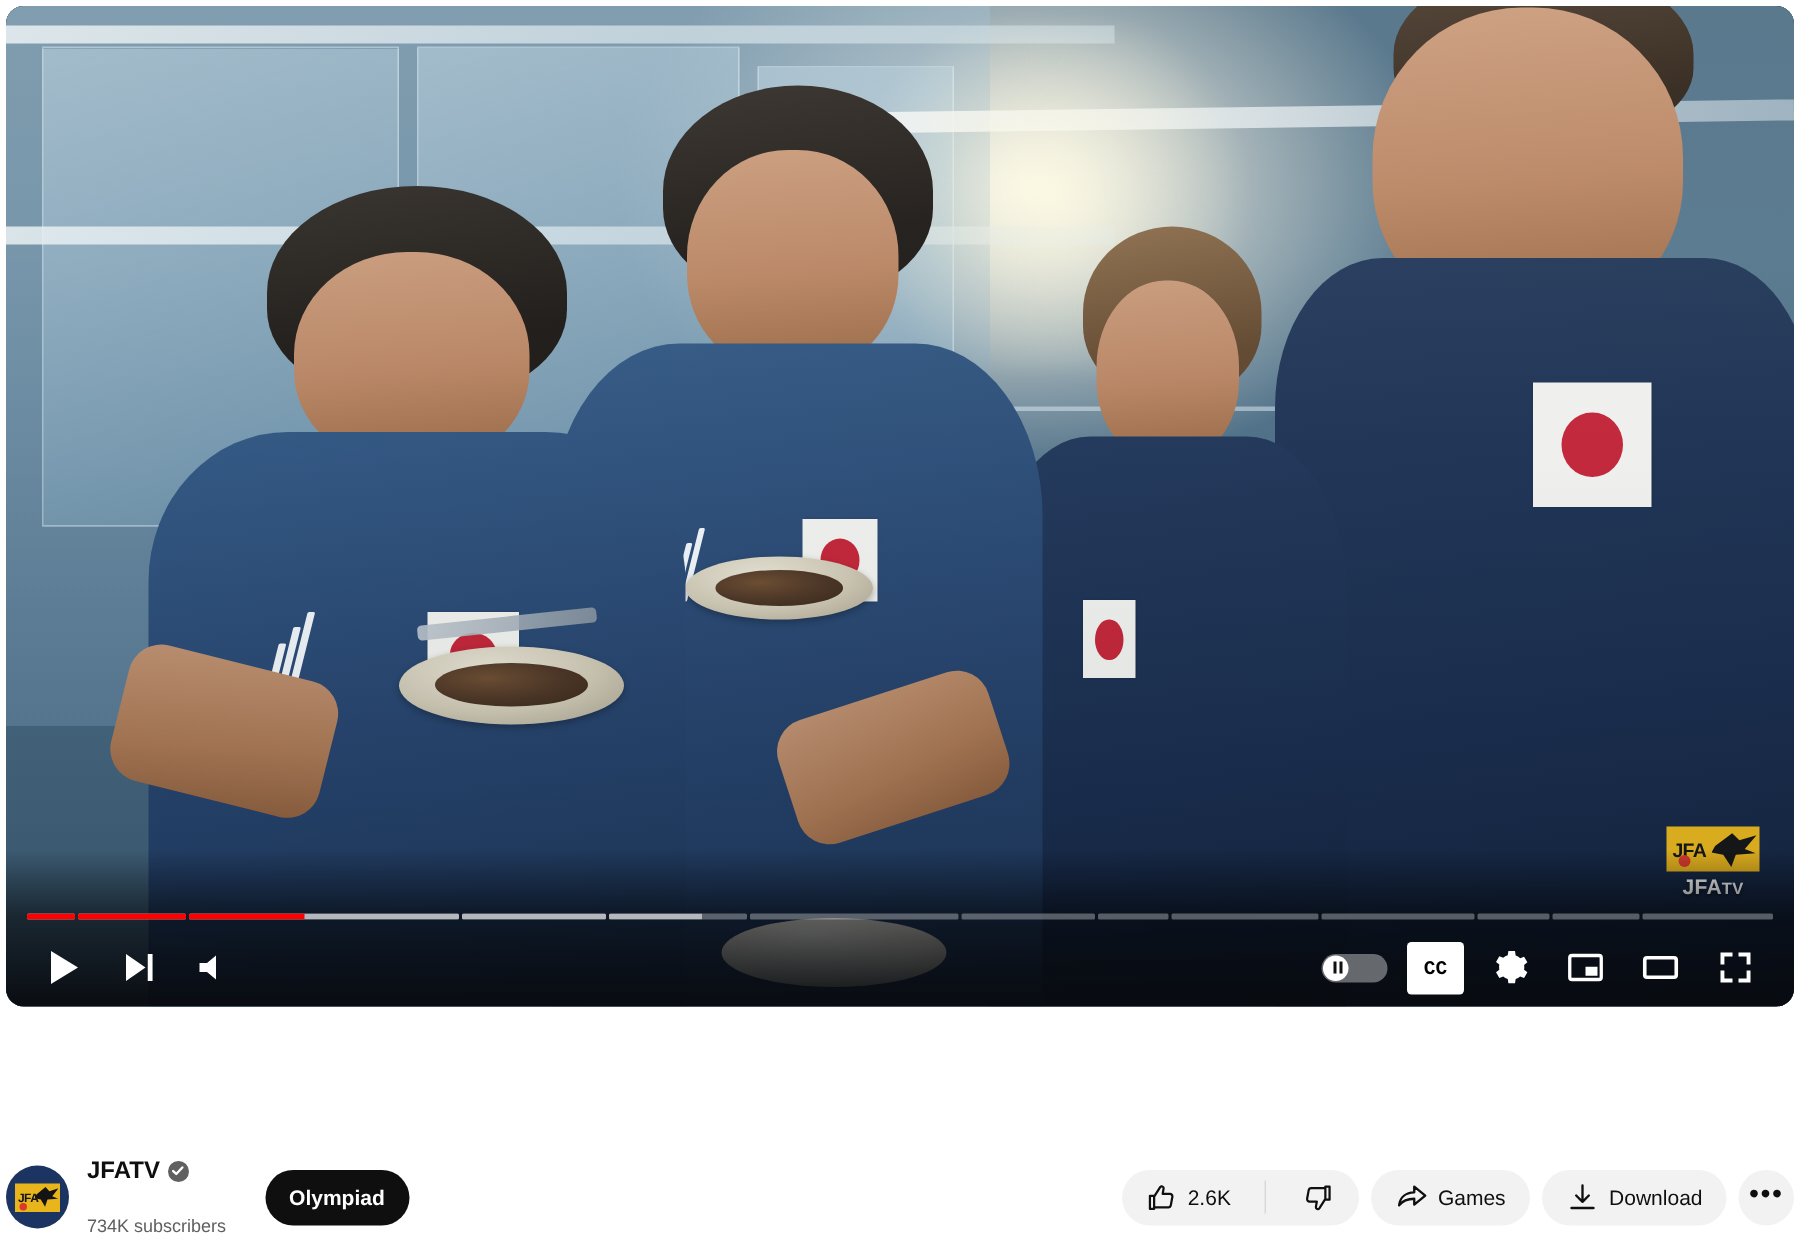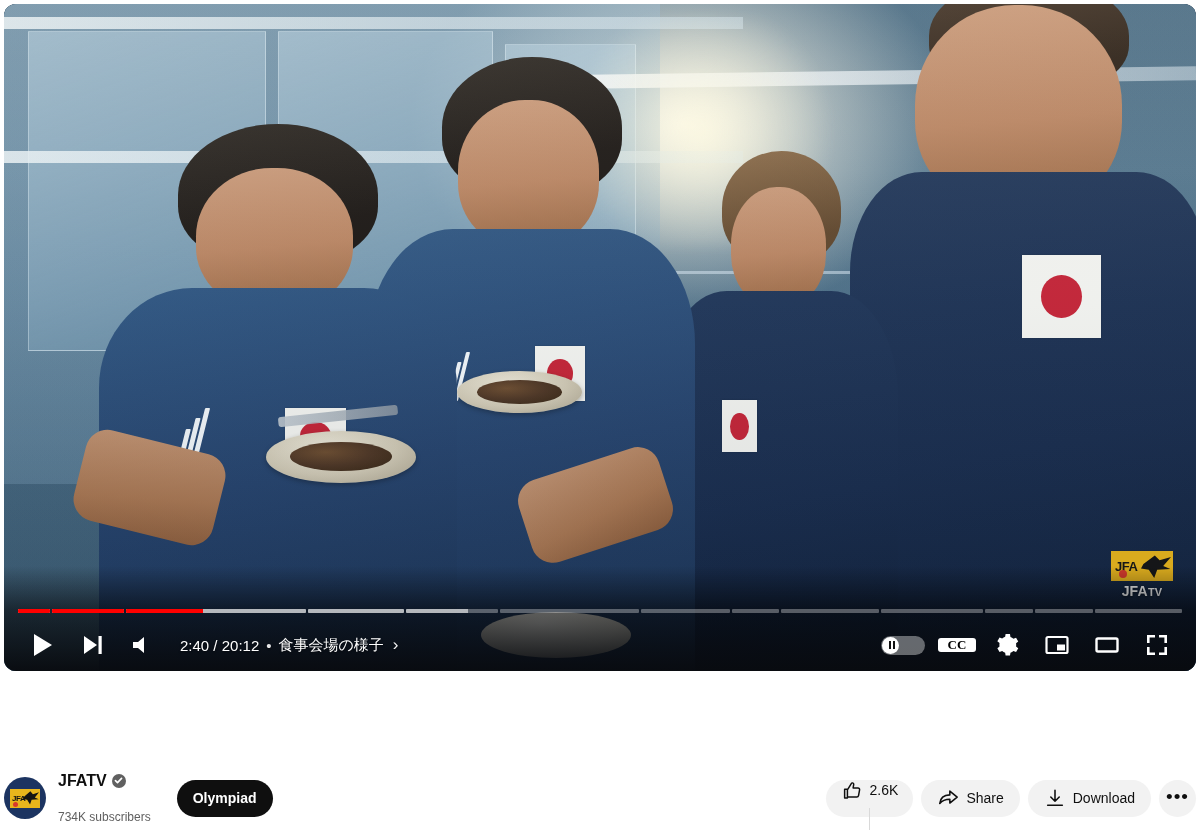--- a/index.html
+++ b/index.html
@@ -384,28 +384,28 @@
   }
   .toggle-knob i {
     display: block;
     width: 2px; height: 8px;
     background: #111;
     box-shadow: 4px 0 0 #111;
     margin-left: -2px;
   }
 
   .cc-btn {
-    width: 38px; height: 14px;
+    width: 38px; height: 35px;
     border-radius: 3px;
     background: #fff;
     color: #000;
     font-size: 13px; font-weight: 700;
     display: flex; align-items: center; justify-content: center;
     letter-spacing: 0px;
-    font-family: Liberation Serif, serif;
+    font-family: Liberation Mono, monospace;
   }
 
   
   .video-title {
     position: absolute;
     left: 4px; top: 686px;
     width: 1180px;
     font-size: 23px;
     font-weight: 700;
     line-height: 34px;
@@ -488,21 +488,21 @@
     border-radius: 19px;
     background: #f2f2f2;
     display: flex; align-items: center;
     padding: 0 16px;
     gap: 7px;
     cursor: pointer;
     border: none;
     font-size: 14px; font-weight: 500; color: #0f0f0f;
     white-space: nowrap;
   }
-  .pill.likebar { padding: 0; flex-direction: column; }
+  .pill.likebar { padding: 0; }
   .like-half {
     display: flex; align-items: center; gap: 7px;
     height: 100%;
     padding: 0 15px 0 16px;
     cursor: pointer;
   }
   .pill-divider {
     width: 1px; height: 22px; background: #d9d9d9;
     flex-shrink: 0;
   }
@@ -688,26 +688,20 @@
             <rect x="16.5" y="2" width="3.2" height="18" fill="#fff"></rect>
           </svg>
         </div>
 
         <div class="ctl-btn">
           <svg width="24" height="22" viewBox="0 0 24 22" aria-hidden="true">
             <path d="M2 8 H7 L13 3 V19 L7 14 H2 Z" fill="#fff"></path>
           </svg>
         </div>
 
-        <div class="time-chapter">
-          <span>2:40 / 20:12</span>
-          <span class="sep">•</span>
-          <span class="chap-name">食事会場の様子</span>
-          <span class="chev">›</span>
-        </div>
       </div>
 
       <div class="ctl-right">
 
         <div class="autoplay-toggle">
           <div class="toggle-track">
             <div class="toggle-knob">
                 <i></i>
               </div>
           </div>
@@ -784,21 +778,21 @@
           <svg width="21" height="21" viewBox="0 0 24 24" aria-hidden="true">
             <path fill="none" stroke="#0f0f0f" stroke-width="1.7" stroke-linejoin="round" d="M21 13.5h-3.2v-10H21zM17.8 12.8l-4.6 7.3c-.4.6-1.3.8-1.9.4-.5-.3-.8-.9-.7-1.5l.7-4.1H5.7c-1.1 0-2-1-1.8-2.1l1.2-6.6c.2-.9 1-1.6 1.9-1.6h10.8z"></path>
           </svg>
         </div>
       </div>
 
       <button class="pill">
         <svg width="22" height="22" viewBox="0 0 24 24" aria-hidden="true">
           <path fill="none" stroke="#0f0f0f" stroke-width="1.7" stroke-linecap="round" stroke-linejoin="round" d="M3 18c.6-6 5-9.2 11-9.4V4.5L22 11l-8 6.5v-4.2C9.3 13.3 5.6 14.7 3 18z"></path>
         </svg>
-        <span>Share</span>
+        <span>Games</span>
       </button>
 
       <button class="pill">
         <svg width="22" height="22" viewBox="0 0 24 24" aria-hidden="true">
           <path fill="none" stroke="#0f0f0f" stroke-width="1.7" stroke-linecap="round" stroke-linejoin="round" d="M12 3.5v12m0 0l-4.6-4.6M12 15.5l4.6-4.6M4 20h16"></path>
         </svg>
         <span>Download</span>
       </button>
 
       <button class="pill round">

